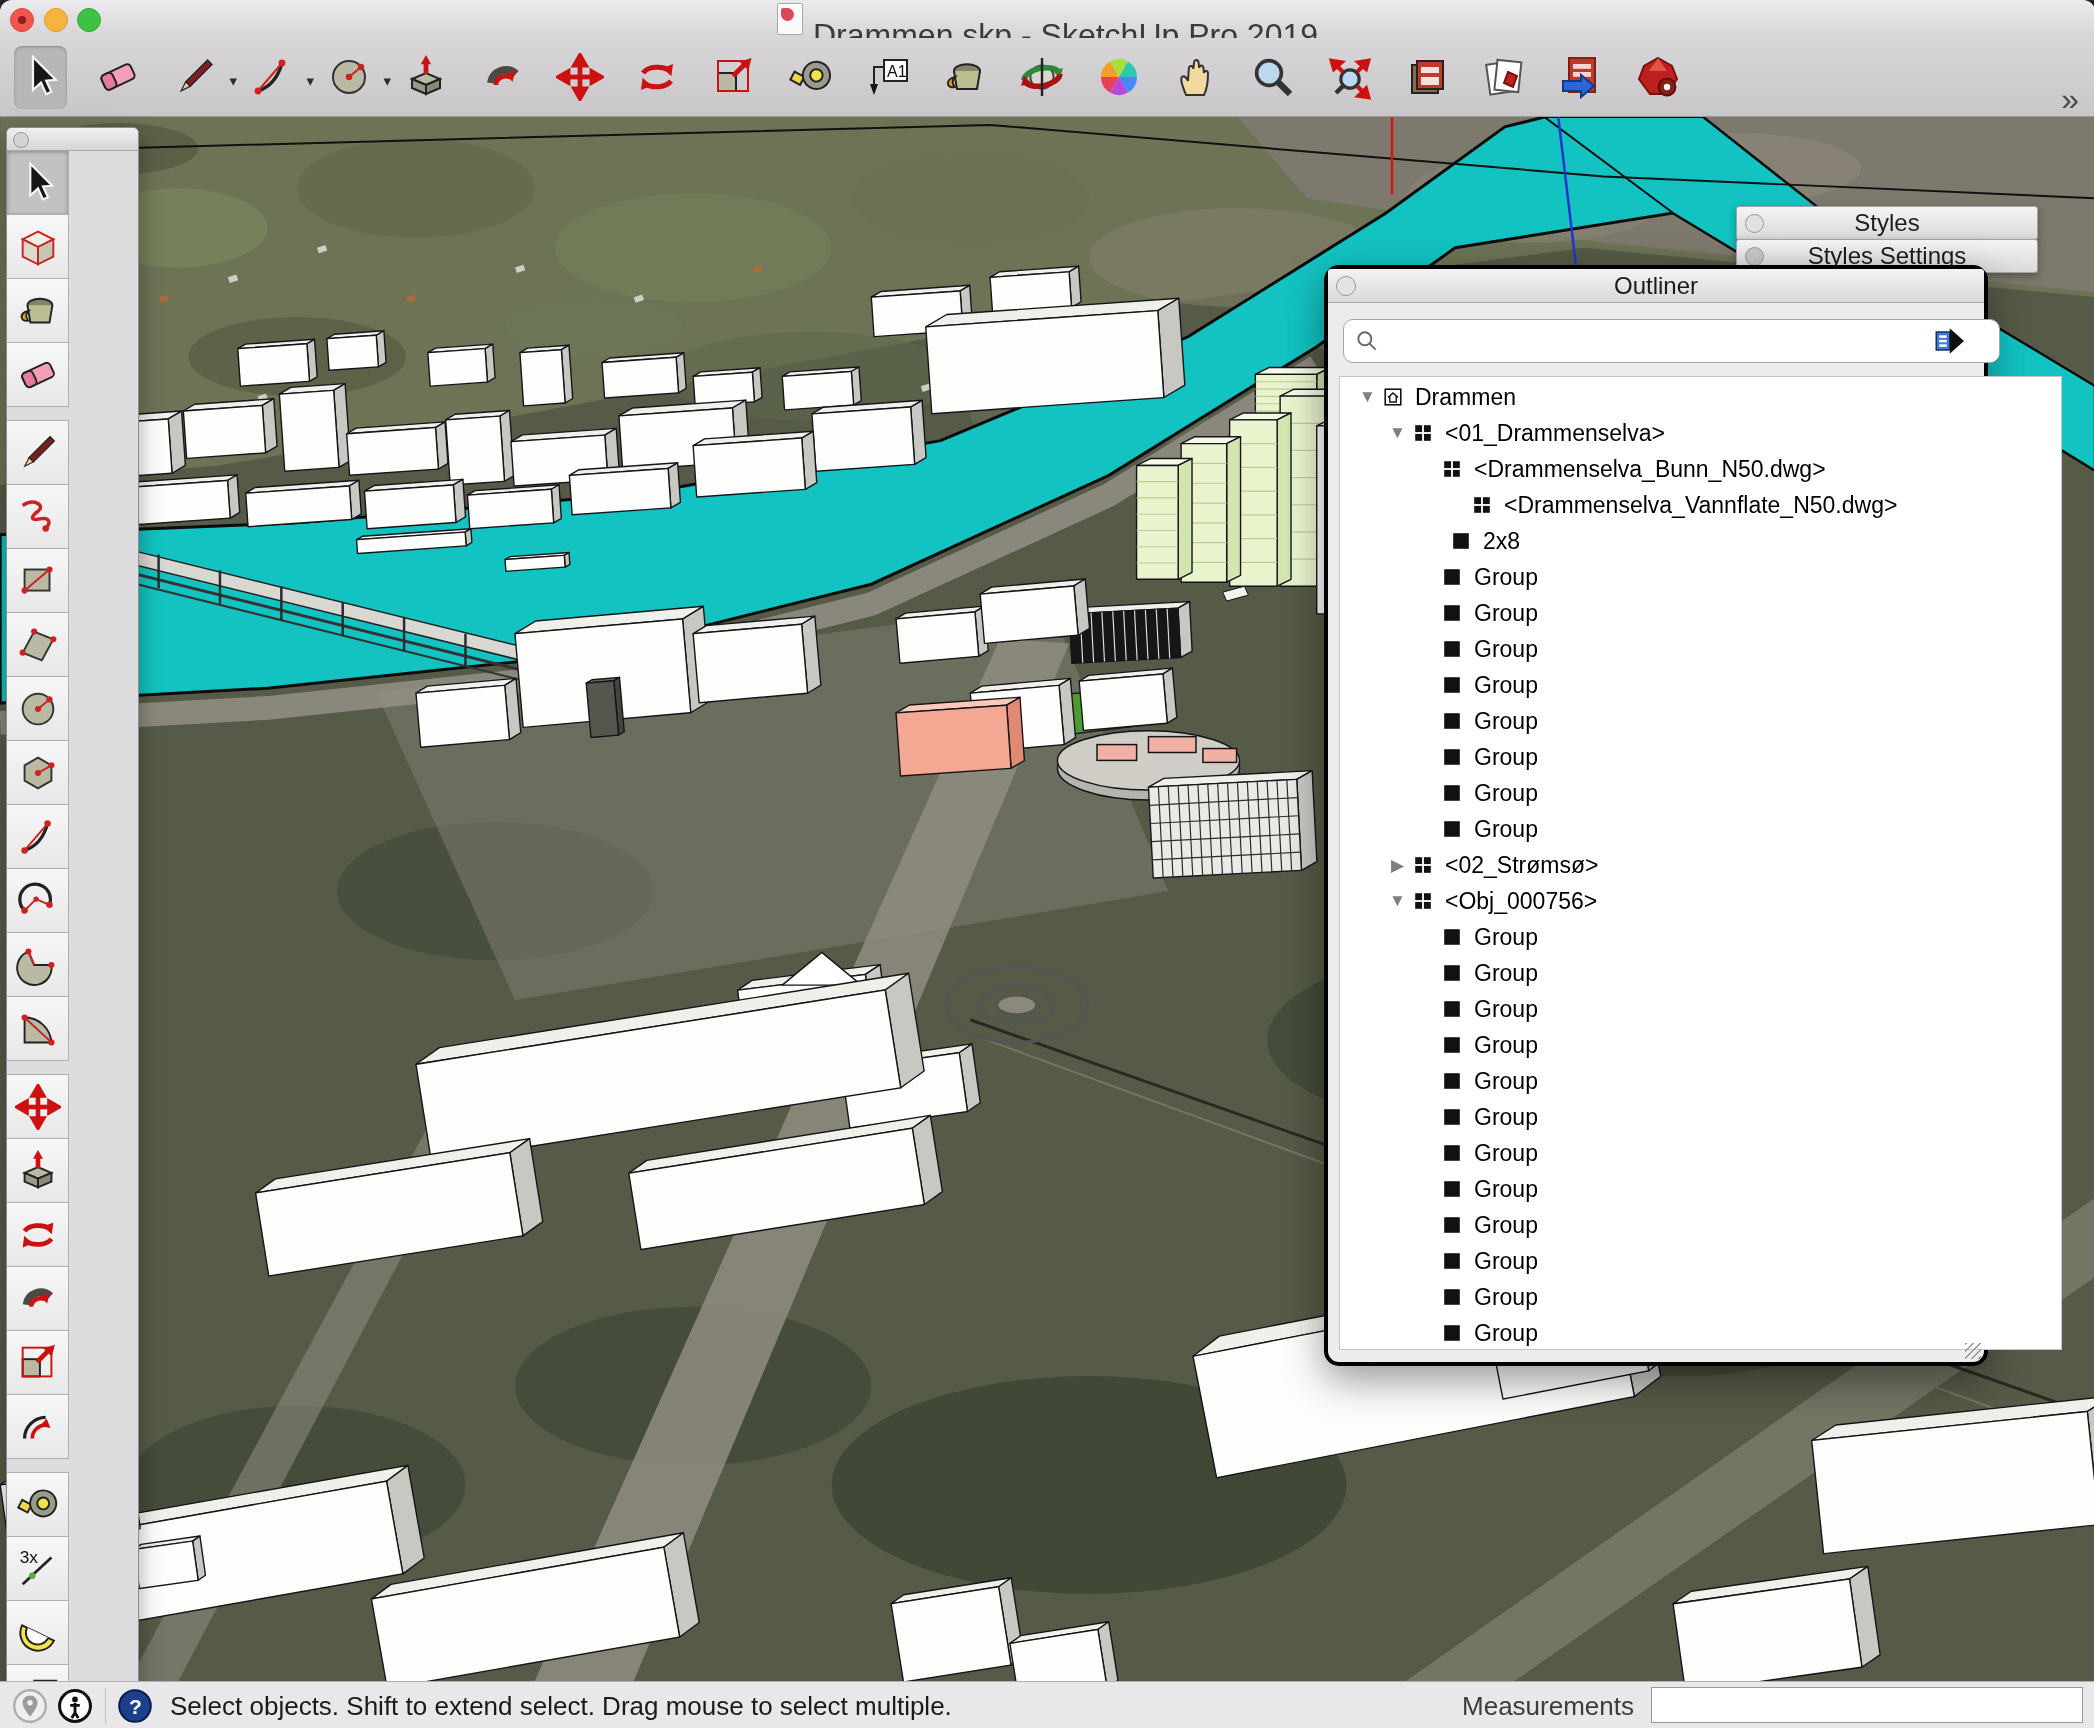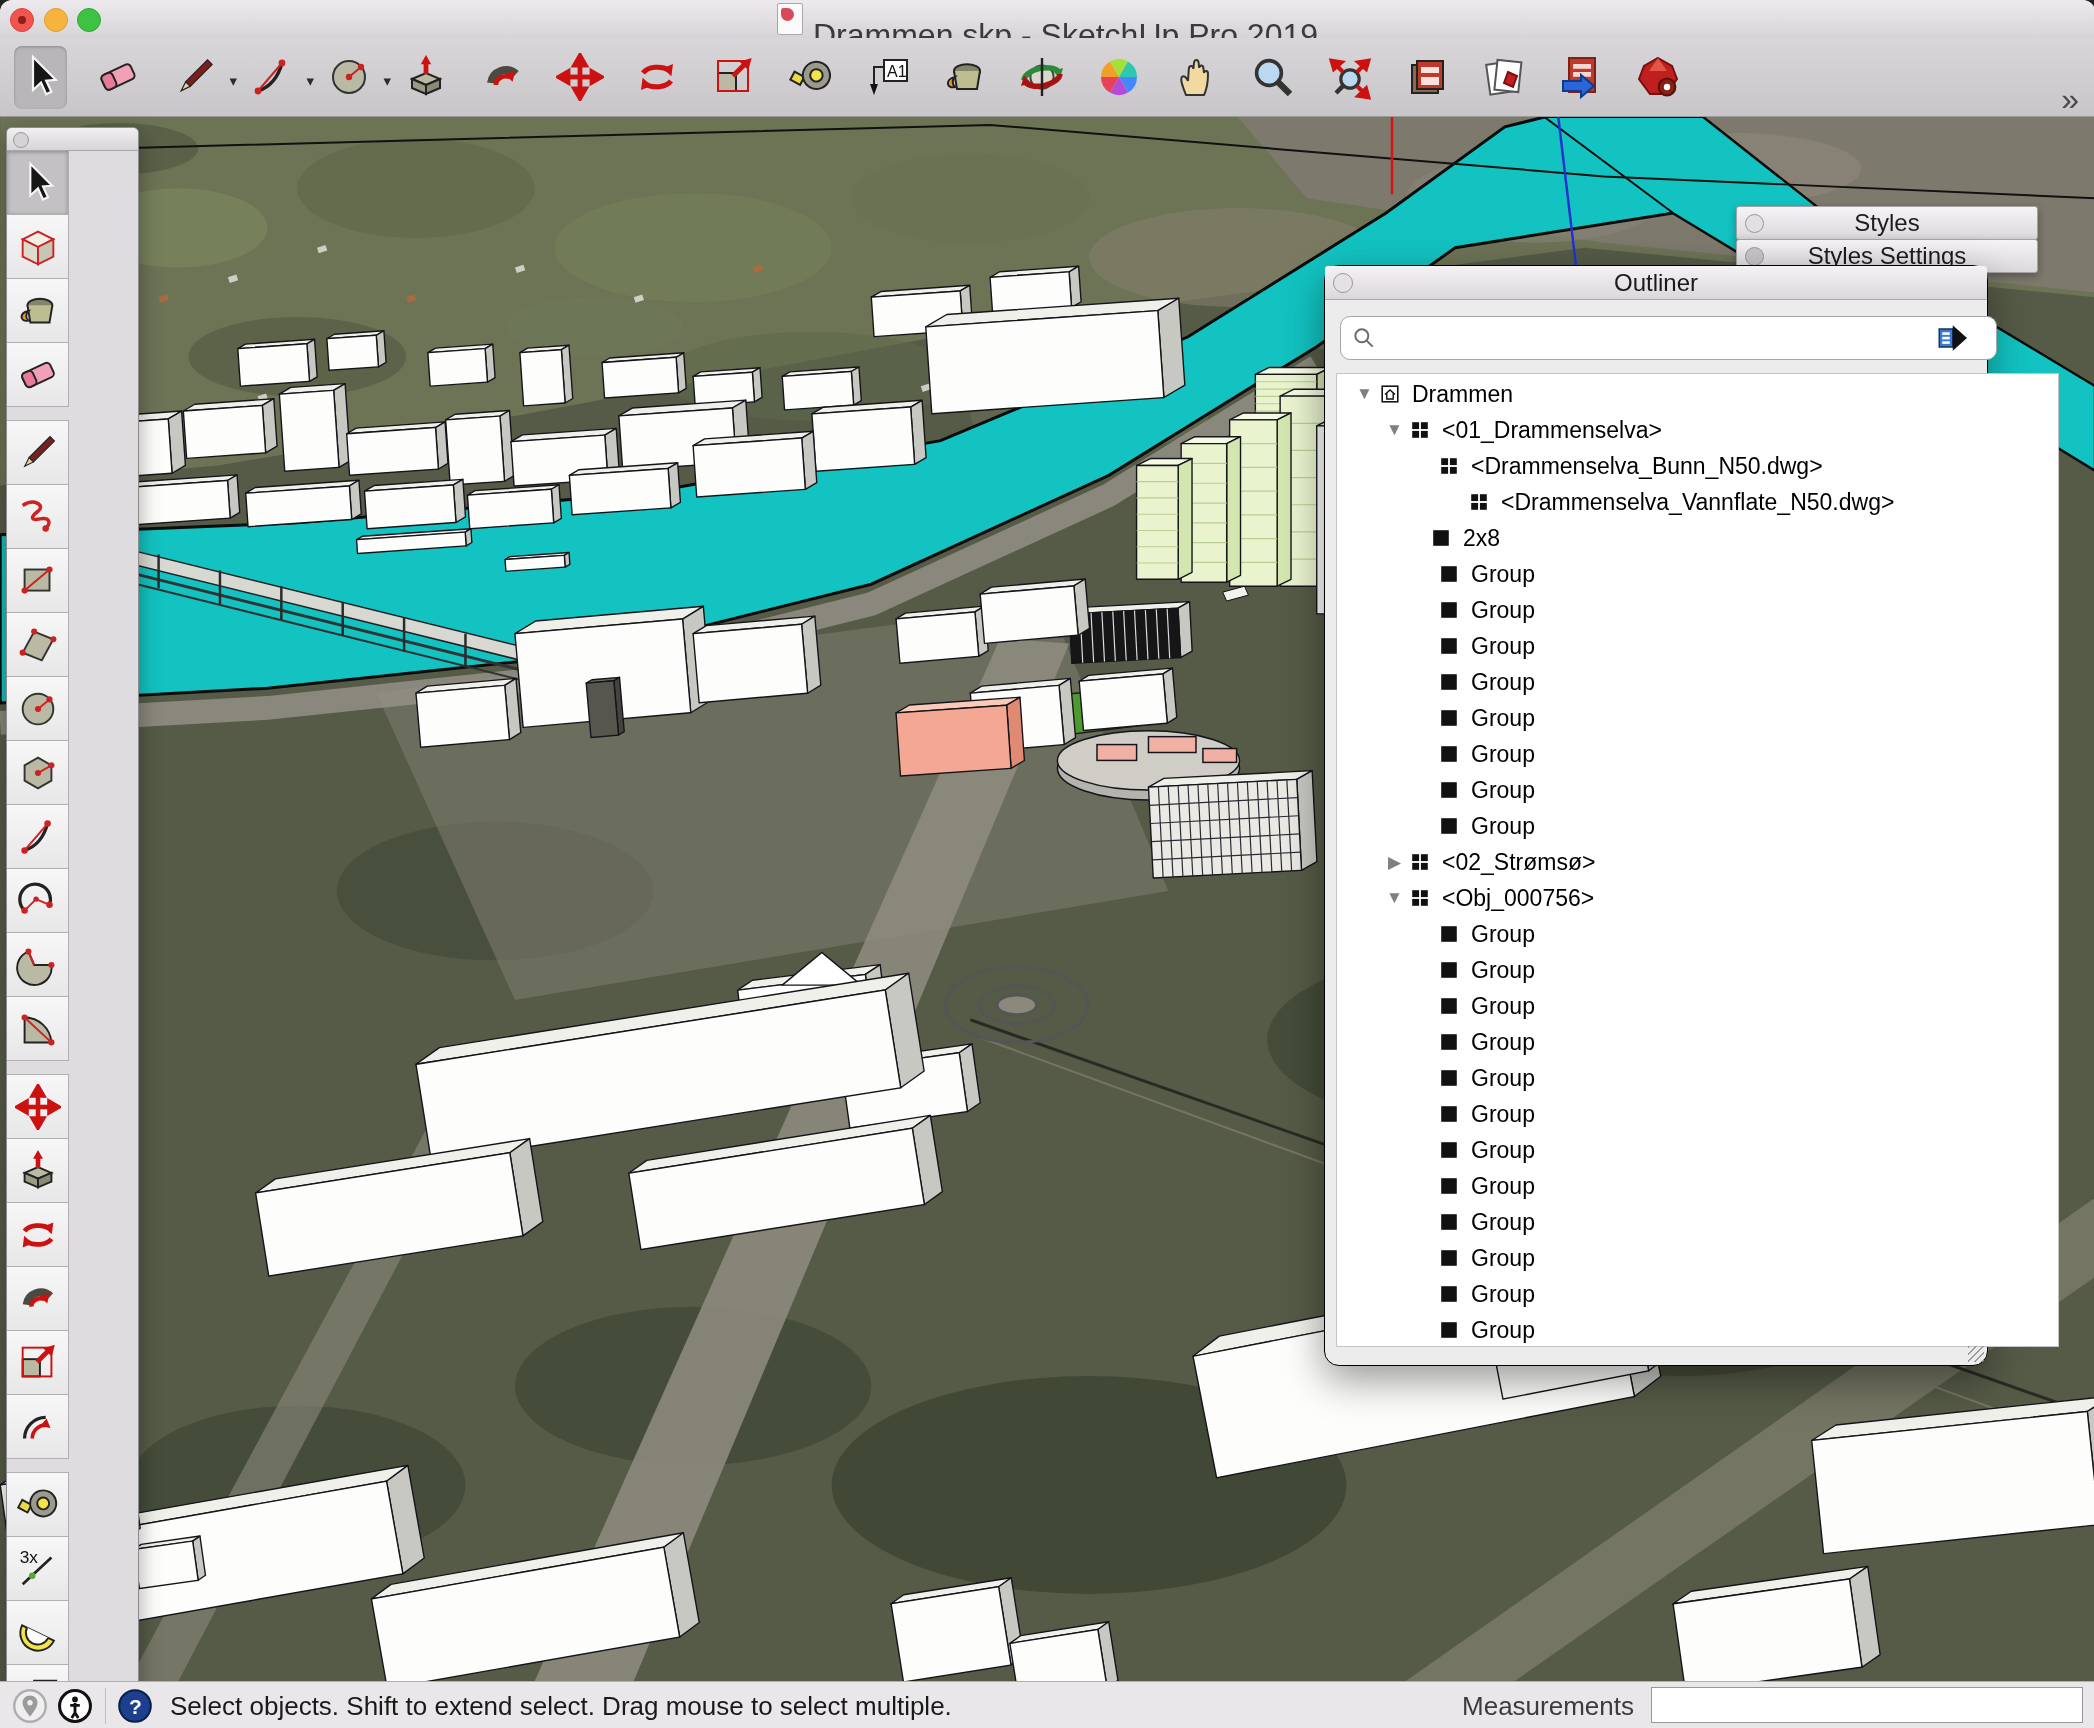--- a/index.html
+++ b/index.html
@@ -51,21 +51,21 @@
   .side-bar{position:absolute;width:300px;height:32px;background:linear-gradient(#f5f3f5,#dcd9dc);
     border:1px solid #a5a2a5;border-radius:3px;box-shadow:0 3px 8px rgba(0,0,0,.3);
     display:flex;align-items:center;justify-content:center;font-size:24px;color:#1c1c1c;}
   .side-bar .circ{position:absolute;left:8px;top:7px;width:17px;height:17px;border-radius:50%;background:#e2e0e2;border:1px solid #9a979a;}
   #styles-bar{left:1736px;top:206px;}
   #shadow-bar{left:1736px;top:239px;}
   #shadow-bar .circ{background:#c9c6c9;}
 
   
   .outliner{position:absolute;left:1324px;top:265px;width:664px;height:1101px;background:#ececec;
-    border:1px solid #000000;border-radius:15px;box-shadow:0 14px 40px rgba(0,0,0,.4);box-sizing:border-box;}
+    border:4px solid #000000;border-radius:15px;box-shadow:0 14px 40px rgba(0,0,0,.4);box-sizing:border-box;}
   .out-title{height:33px;background:linear-gradient(#f4f2f4,#dbd8db);border-bottom:1px solid #aaa7aa;
     display:flex;align-items:center;justify-content:center;font-size:24px;color:#1a1a1a;position:relative;border-radius:3px 3px 0 0;}
   .out-close{position:absolute;left:8px;top:7px;width:18px;height:18px;border-radius:50%;background:#e4e2e4;border:1px solid #9a979a;}
   .search-row{position:absolute;left:0;top:42px;width:100%;height:59px;}
   .search-box{position:absolute;left:15px;top:8px;width:657px;height:44px;background:#fff;border:1.5px solid #a8a5a8;
     border-radius:10px;display:flex;align-items:center;padding-left:10px;box-sizing:border-box;}
   .search-box input{border:none;outline:none;font-size:22px;flex:1;background:transparent;font-family:"Liberation Sans",sans-serif;}
   .search-box .icon{width:26px;height:26px;margin-right:8px;flex:0 0 auto;}
   .details-btn{position:absolute;right:14px;top:10px;width:42px;height:40px;display:flex;align-items:center;justify-content:center;}
   .details-btn .icon{width:36px;height:36px;}
@@ -1102,21 +1102,21 @@
         <div class="tree-row" style="padding-left: 103px;">
           <span class="tree-exp"></span>
           <span class="tree-ico"><svg viewBox="0 0 24 24" width="100%" height="100%" xmlns="http://www.w3.org/2000/svg">
               <rect x="3.5" y="3.5" width="7.5" height="7.5" fill="#111"></rect>
               <rect x="13" y="3.5" width="7.5" height="7.5" fill="#111"></rect>
               <rect x="3.5" y="13" width="7.5" height="7.5" fill="#111"></rect>
               <rect x="13" y="13" width="7.5" height="7.5" fill="#111"></rect>
             </svg></span>
           <span>&lt;Drammenselva_Vannflate_N50.dwg&gt;</span>
         </div>
-        <div class="tree-row" style="padding-left: 65px;">
+        <div class="tree-row" style="padding-left: 82px;">
           <span class="tree-exp"></span>
           <span class="tree-ico"><svg viewBox="0 0 24 24" width="100%" height="100%" xmlns="http://www.w3.org/2000/svg">
               <rect x="3.5" y="3.5" width="17" height="17" fill="#111"></rect>
             </svg></span>
           <span>2x8</span>
         </div>
         <div class="tree-row" style="padding-left: 73px;">
           <span class="tree-exp"></span>
           <span class="tree-ico"><svg viewBox="0 0 24 24" width="100%" height="100%" xmlns="http://www.w3.org/2000/svg">
               <rect x="3.5" y="3.5" width="17" height="17" fill="#111"></rect>

